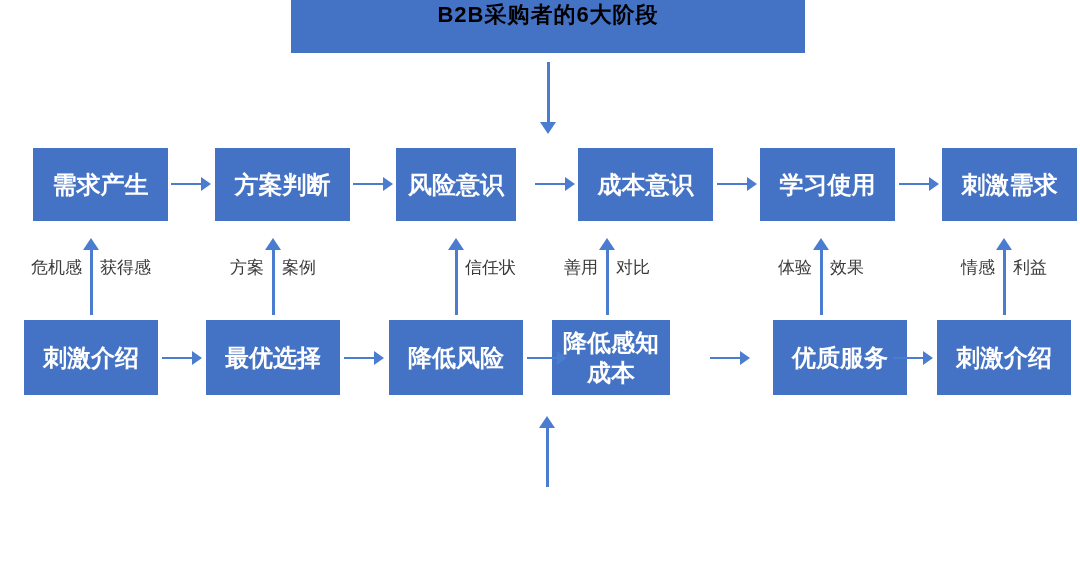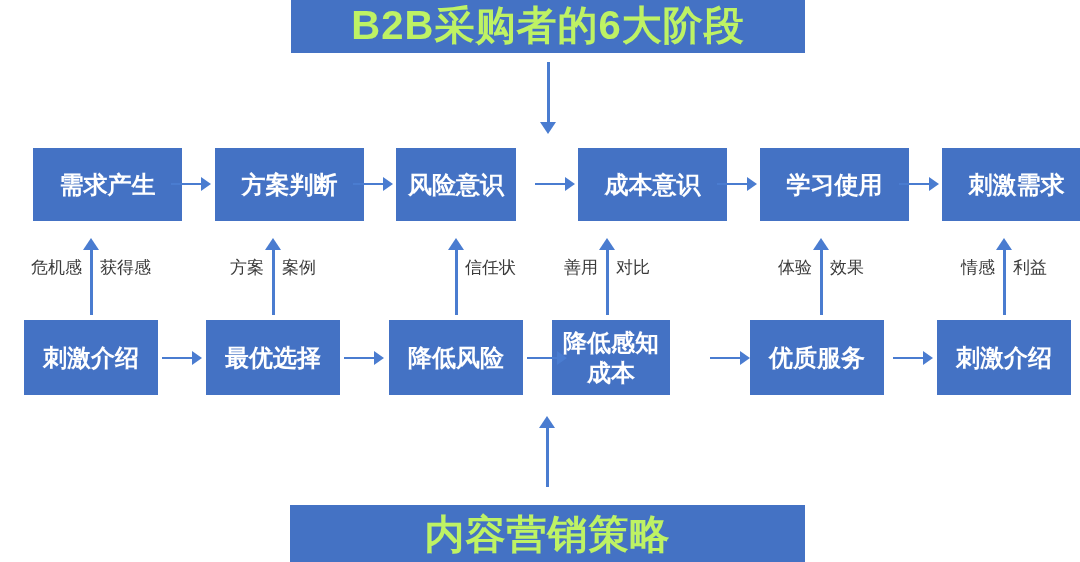--- a/index.html
+++ b/index.html
@@ -15,45 +15,45 @@
     position: relative;
     width: 1080px;
     height: 562px;
     background: #ffffff;
     overflow: hidden;
   }
 
   .banner {
     position: absolute;
     background: var(--box-fill);
-    color: #bef264;
+    color: #000000;
     font-weight: bold;
-    font-size: 40px;
+    font-size: 22px;
     display: flex;
-    align-items: flex-end;
+    align-items: flex-start;
     justify-content: center;
     letter-spacing: 1px;
   }
   .banner.top    { left: 291px; top: 0;     width: 514px; height: 53px; }
   .banner.bottom { left: 290px; top: 505px; width: 515px; height: 57px; }
 
   .stage-box {
     position: absolute;
     background: var(--box-fill);
     color: #ffffff;
     font-weight: bold;
     font-size: 24px;
     display: flex;
     align-items: center;
     justify-content: center;
     text-align: center;
     line-height: 1.25;
     padding: 0 10px;
   }
-  .row-top .stage-box    { top: 148px; height: 73px; width: 149px; }
+  .row-top .stage-box    { top: 148px; height: 73px; width: 135px; }
   .row-bottom .stage-box { top: 320px; height: 75px; width: 134px; }
 
   
   .harrow { position: absolute; width: 40px; height: 16px; }
   .harrow .shaft {
     position: absolute; left: 0; right: 9px; top: 7px; height: 2px;
     background: var(--arrow);
   }
   .harrow .head {
     position: absolute; right: 0; top: 1px; width: 0; height: 0;
@@ -214,21 +214,21 @@
       </div>
     <div class="stage-box" style="left:206px">
         <span>最优选择</span>
       </div>
     <div class="stage-box" style="left:389px">
         <span>降低风险</span>
       </div>
     <div class="stage-box" style="left:552px; width:118px">
         <span>降低感知成本</span>
       </div>
-    <div class="stage-box" style="left:750px">
+    <div class="stage-box" style="left:773px">
         <span>优质服务</span>
       </div>
     <div class="stage-box" style="left:937px">
         <span>刺激介绍</span>
       </div>
 
     <div class="harrow" style="left:162px">
         <span class="shaft"></span>
         <span class="head"></span>
       </div>
@@ -248,17 +248,14 @@
         <span class="shaft"></span>
         <span class="head"></span>
       </div>
   </div>
 
   <div class="varrow up center-arrow-up">
     <span class="shaft"></span>
     <span class="head"></span>
   </div>
 
-  <div class="banner bottom">
-    <span>内容营销策略</span>
-  </div>
 
 </div>
 
 </body></html>

